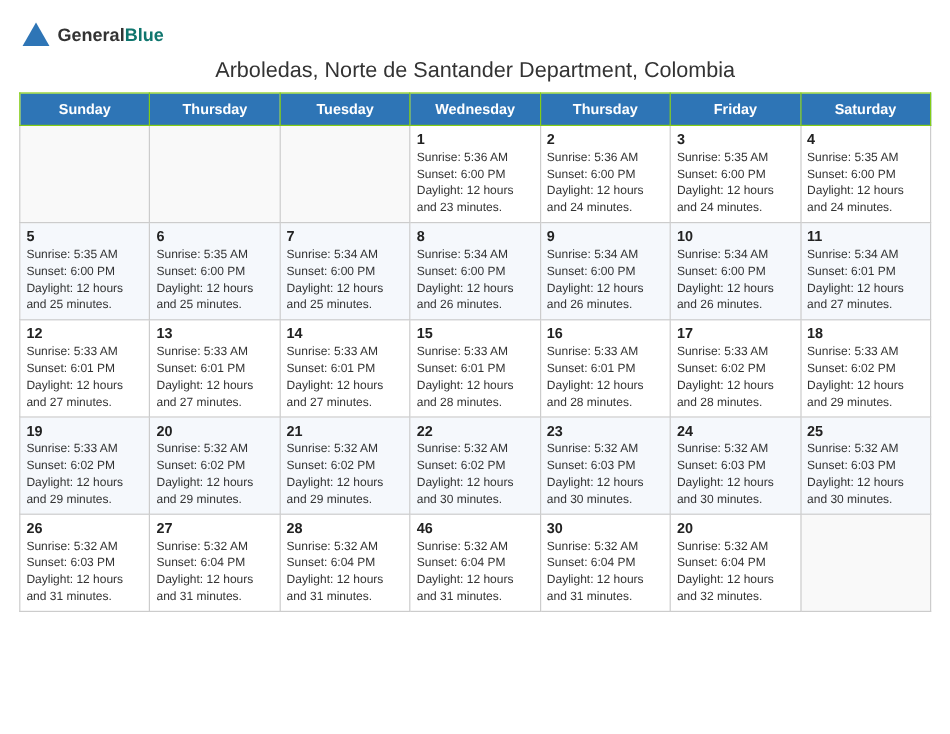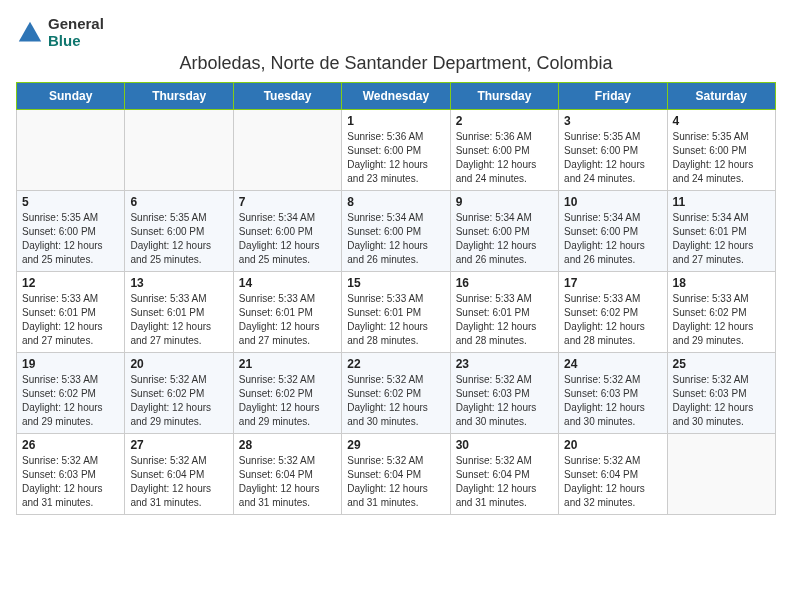--- a/index.html
+++ b/index.html
@@ -16,21 +16,20 @@
       align-items: flex-start;
       margin-bottom: 4px;
     }
     .logo {
       display: flex;
       align-items: center;
       gap: 4px;
     }
     .logo-text {
       display: flex;
-      flex-direction: column;
       line-height: 1.1;
     }
     .logo-general {
       font-size: 15px;
       font-weight: bold;
       color: #333;
     }
     .logo-blue {
       font-size: 15px;
       font-weight: bold;
@@ -324,21 +323,21 @@
 and 31 minutes.</div>
         </td>
         <td>
           <div class="day-number">28</div>
           <div class="day-info" style="white-space: pre-line;">Sunrise: 5:32 AM
 Sunset: 6:04 PM
 Daylight: 12 hours
 and 31 minutes.</div>
         </td>
         <td>
-          <div class="day-number">29</div>
+          <div class="day-number">46</div>
           <div class="day-info" style="white-space: pre-line;">Sunrise: 5:32 AM
 Sunset: 6:04 PM
 Daylight: 12 hours
 and 31 minutes.</div>
         </td>
         <td>
           <div class="day-number">30</div>
           <div class="day-info" style="white-space: pre-line;">Sunrise: 5:32 AM
 Sunset: 6:04 PM
 Daylight: 12 hours

